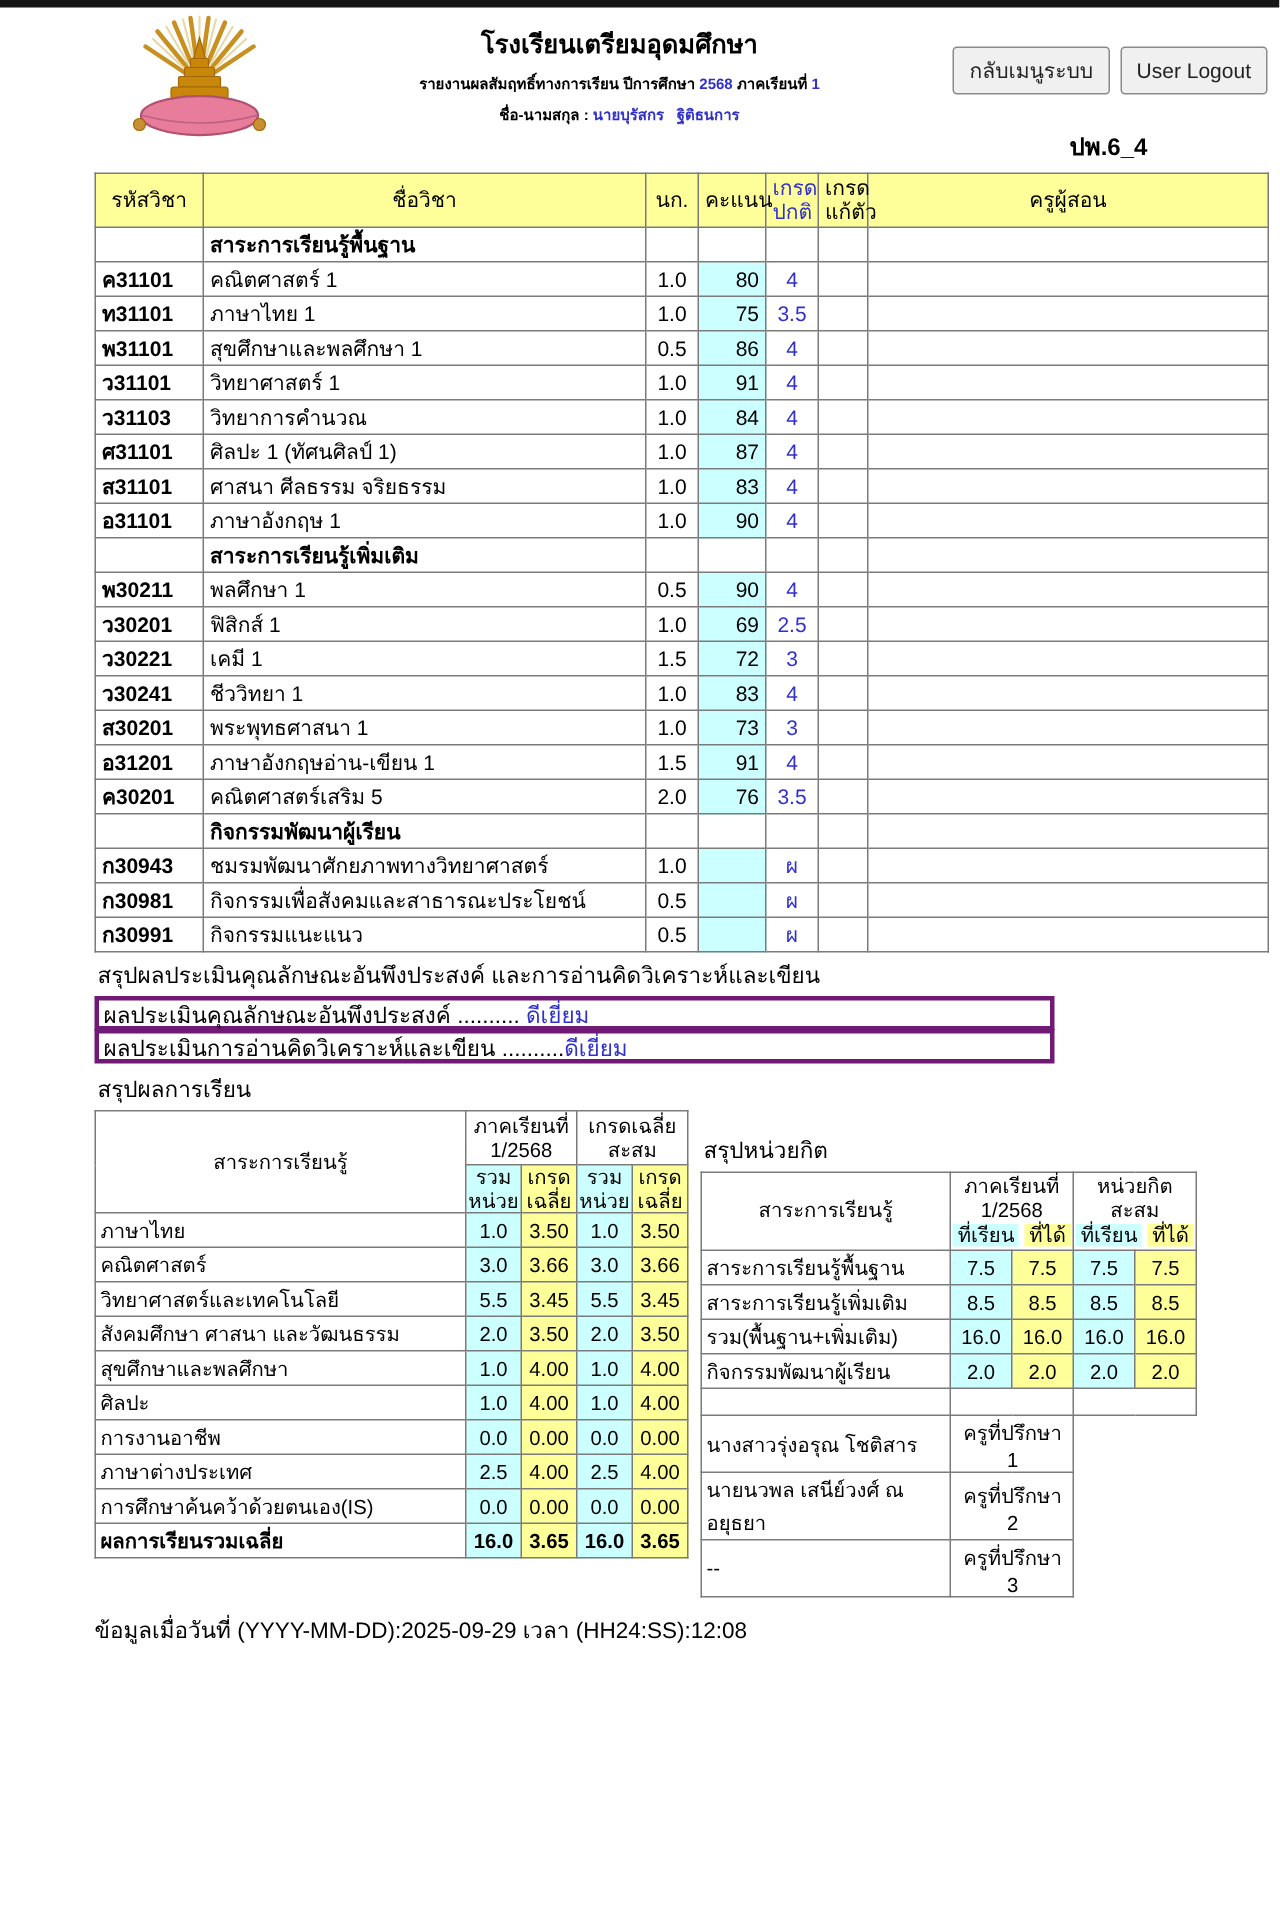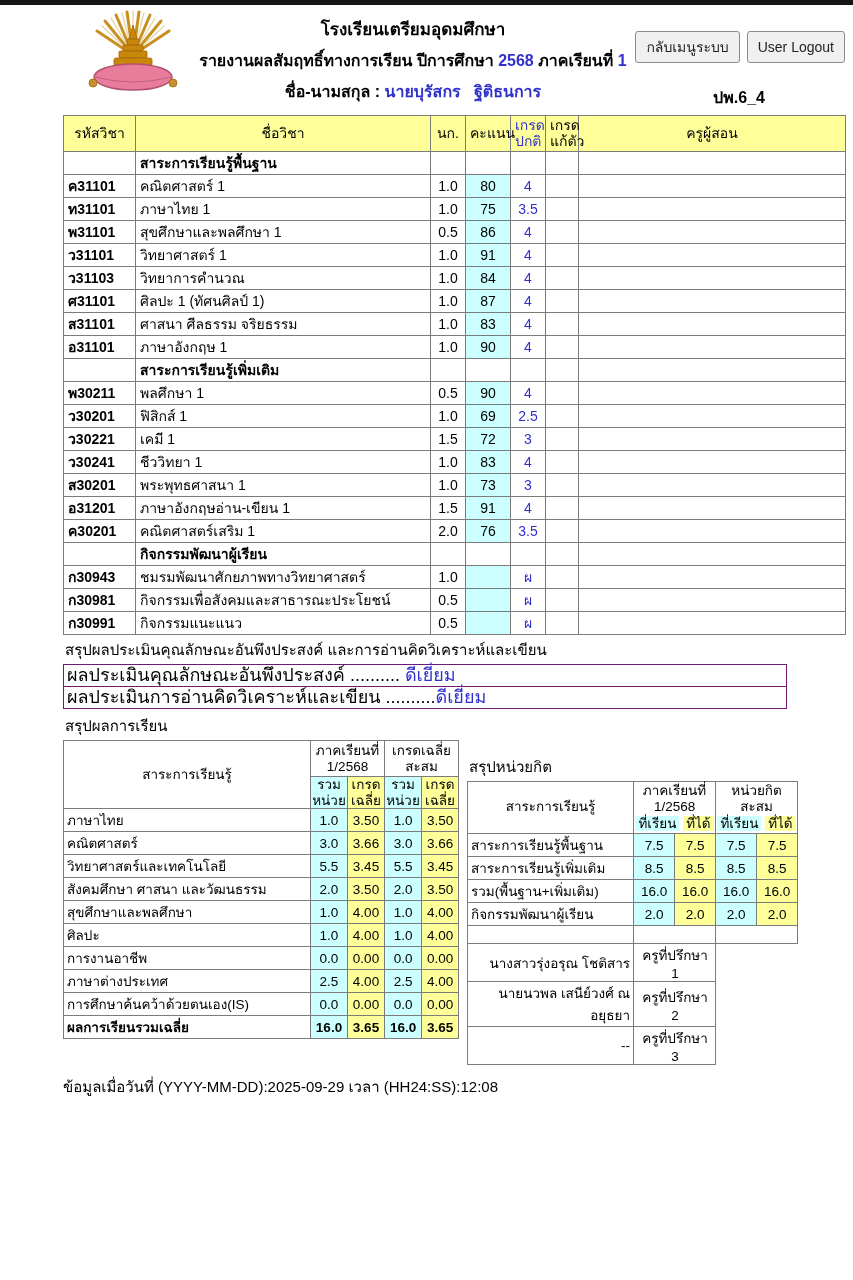--- a/index.html
+++ b/index.html
@@ -10,53 +10,53 @@
     color: #000; position: relative;
   }
   .topbar { height: 5px; background: #151515; width: 100%; }
   .content { margin-left: 63px; width: 782px; }
 
   
   .hdr { display: flex; padding-top: 4px; }
   .hdr-logo { width: 130px; padding-left: 20px; }
   .hdr-center { flex: 1; text-align: center; font-weight: bold; }
   .hdr-center .l1 { font-size: 17px; padding-top: 6px; }
-  .hdr-center .l2, .hdr-center .l3, .hdr-center .l4 { font-size: 16px; margin-top: 6px; }
+  .hdr-center .l2, .hdr-center .l3, .hdr-center .l4 { font-size: 10px; margin-top: 6px; }
   .hdr-right { width: 212px; text-align: center; }
   .btn-row { display: flex; gap: 7px; justify-content: flex-end; margin-top: 22px; }
   .btn {
     font-family: "Liberation Sans", sans-serif;
     font-size: 14px; padding: 4px 10px; background: #f0f0f0;
     border: 1px solid #8a8a8a; border-radius: 3px; color: #222; cursor: pointer;
   }
   .doc-code { font-weight: bold; font-size: 16px; margin-top: 22px; }
   .blue { color: #3030cc; }
   .name-gap { white-space: pre; }
 
   
   table { border-collapse: collapse; }
   .grades { width: 782px; table-layout: fixed; margin-top: 5px; }
   .grades th, .grades td { border: 1px solid #7b7b7b; font-size: 14px; padding: 0 4px; }
   .grades th { background: #ffff99; text-align: center; font-weight: normal; height: 36px; white-space: pre-line; line-height: 1.1; }
   .grades td { height: 21px; }
   .c-code  { width: 72px; font-weight: bold; }
   .c-name  { width: 295px; }
   .c-credit{ width: 35px; text-align: center; }
-  .c-score { width: 45px; text-align: center; background: #ccffff; }
+  .c-score { width: 45px; text-align: right; background: #ccffff; }
   .c-grade { width: 35px; text-align: center; color: #3030cc; }
   .c-retake{ width: 33px; }
   .c-teacher { width: 267px; }
   tr.row-section .c-score { background: transparent; }
   tr.row-section .c-name { font-weight: bold; }
 
   
   .assess-title { font-size: 15px; margin-top: 3px; padding-left: 2px; }
   .assess-box {
-    border: 1px solid #701a75; font-size: 18px; height: 23px;
-    line-height: 21px; padding-left: 3px; margin-top: -1px; width: 724px;
+    border: 3px solid #701a75; font-size: 15px; height: 23px;
+    line-height: 21px; padding-left: 3px; margin-top: -1px; width: 640px;
   }
   .assess-box:first-of-type { margin-top: 2px; }
 
   
   .sum-title { font-size: 15px; margin-top: 5px; padding-left: 2px; }
   .bottom { display: flex; align-items: flex-start; gap: 8px; }
   .sumL { width: 395px; table-layout: fixed; margin-top: 2px; }
   .sumL th, .sumL td, .sumR th, .sumR td { border: 1px solid #7b7b7b; font-size: 13.5px; }
   .sumL th { font-weight: normal; text-align: center; white-space: pre-line; line-height: 1.15; }
   .sumL .gh { height: 36px; }
@@ -68,21 +68,21 @@
   tr.row-total td { font-weight: bold; }
 
   .rt-wrap { padding-top: 12px; }
   .sumR { width: 330px; table-layout: fixed; margin-top: 2px; }
   .sumR th { font-weight: normal; text-align: center; height: 52px; line-height: 1.2; }
   .sumR .grp-label { white-space: pre-line; font-size: 13.5px; }
   .chips { margin-top: 1px; }
   .chips span { padding: 0 3px; font-size: 13.5px; }
   .sumR td { height: 19px; padding: 0 3px; }
   .sep-row td { height: 18px; }
-  .adv-name { text-align: right; }
+  .adv-name { text-align: left; }
   .adv-label { text-align: center; padding-left: 4px !important; }
   .no-border { border: none !important; }
 
   
   .footer { display: flex; justify-content: space-between; align-items: center; margin-top: 10px; padding-right: 32px; }
   .footer-text { font-size: 15px; text-align: center; }
 </style>
 </head>
 <body>
 
@@ -304,21 +304,21 @@
           <td class="c-code">อ31201</td>
           <td class="c-name">ภาษาอังกฤษอ่าน-เขียน 1</td>
           <td class="c-credit">1.5</td>
           <td class="c-score">91</td>
           <td class="c-grade">4</td>
           <td class="c-retake"></td>
           <td class="c-teacher"></td>
         </tr>
         <tr class="row-subject">
           <td class="c-code">ค30201</td>
-          <td class="c-name">คณิตศาสตร์เสริม 1</td>
+          <td class="c-name">คณิตศาสตร์เสริม 5</td>
           <td class="c-credit">2.0</td>
           <td class="c-score">76</td>
           <td class="c-grade">3.5</td>
           <td class="c-retake"></td>
           <td class="c-teacher"></td>
         </tr>
         <tr class="row-section">
           <td class="c-code"></td>
           <td class="c-name">กิจกรรมพัฒนาผู้เรียน</td>
           <td class="c-credit"></td>

